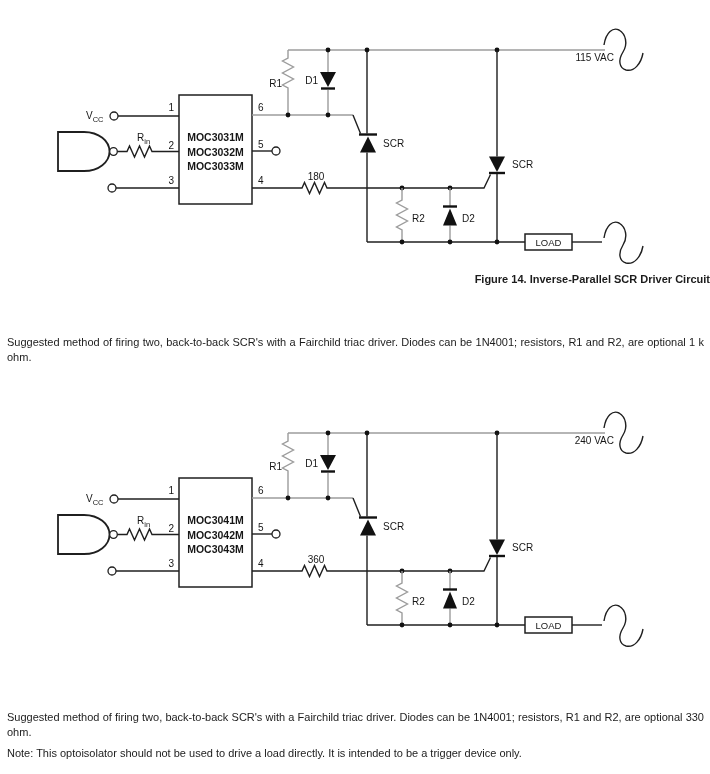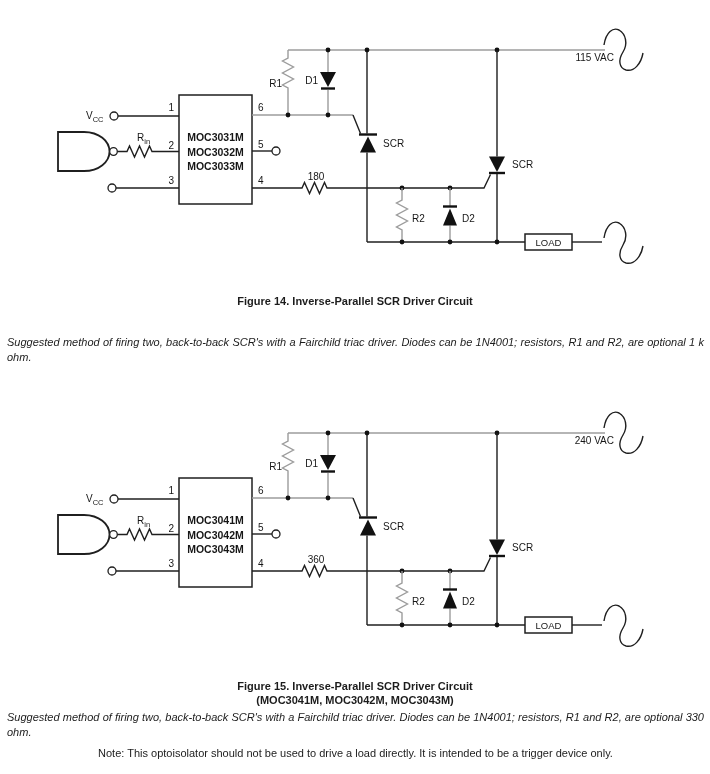--- a/index.html
+++ b/index.html
@@ -1,23 +1,23 @@
 <!DOCTYPE html>
 <html><head>
 <meta charset="utf-8">
 <style>
   html,body{margin:0;padding:0;background:#fff;}
   .page{position:relative;width:710px;height:774px;background:#ffffff;overflow:hidden;
         font-family:"Liberation Sans",sans-serif;color:#1a1a1a;}
   .circuit{position:absolute;left:0;}
-  .caption{position:absolute;left:0;width:710px;text-align:center;font-weight:bold;
-           font-size:11px;line-height:14px;color:#1c1c1c;margin-top:22px;}
+  .caption{position:absolute;left:0;width:710px;text-align:right;font-weight:bold;
+           font-size:11px;line-height:14px;color:#1c1c1c;}
   .para{position:absolute;left:7px;width:697px;font-size:11px;line-height:15px;
-        text-align:justify;color:#1c1c1c;font-style:italic;}
-  .note{position:absolute;left:7px;width:697px;font-size:11px;line-height:15px;color:#1c1c1c;text-align:center;}
+        text-align:justify;color:#1c1c1c;}
+  .note{position:absolute;left:7px;width:697px;font-size:11px;line-height:15px;color:#1c1c1c;}
   svg text{font-family:"Liberation Sans",sans-serif;font-size:10px;fill:#161616;}
   svg .sub{font-size:7.5px;}
   svg .icl{font-size:10.5px;font-weight:bold;text-anchor:middle;}
   svg .end{text-anchor:end;}
   svg .mid{text-anchor:middle;}
   svg .ld{font-size:9.5px;text-anchor:middle;}
   .wire{stroke:#1f1f1f;stroke-width:1.4;fill:none;}
   .gwire{stroke:#9c9c9c;stroke-width:1.4;fill:none;}
   .gate{stroke:#1f1f1f;stroke-width:1.8;fill:#ffffff;}
   .icbox{stroke:#1f1f1f;stroke-width:1.5;fill:#ffffff;}
@@ -196,22 +196,18 @@
     <circle class="dot" cx="450" cy="242" r="2.4"></circle>
     <circle class="dot" cx="497" cy="242" r="2.4"></circle>
     <rect class="icbox" x="525" y="234" width="47" height="16"></rect>
     <text class="ld" x="548.5" y="246">LOAD</text>
     <path class="wire" d="M572 242 H602"></path>
     <path class="wire" d="M604 45 C606 32 613 27 619 30 C626 34 628 44 623 52 C618 60 619 68 626 70 C634 72 641 64 643 53"></path>
     <path class="wire" transform="translate(0,193)" d="M604 45 C606 32 613 27 619 30 C626 34 628 44 623 52 C618 60 619 68 626 70 C634 72 641 64 643 53"></path>
     <text class="end" x="614" y="61">240 VAC</text>
   </svg>
 
-  <div class="caption" style="top:657px">
-    <div>Figure 15. Inverse-Parallel SCR Driver Circuit</div>
-    <div>(MOC3041M, MOC3042M, MOC3043M)</div>
-  </div>
 
   <div class="para" style="top:710px">Suggested method of firing two, back-to-back SCR's with a Fairchild triac driver. Diodes can be 1N4001; resistors, R1 and R2, are optional 330 ohm.</div>
 
   <div class="note" style="top:746px">Note: This optoisolator should not be used to drive a load directly. It is intended to be a trigger device only.</div>
 
 </div>
 
 </body></html>

